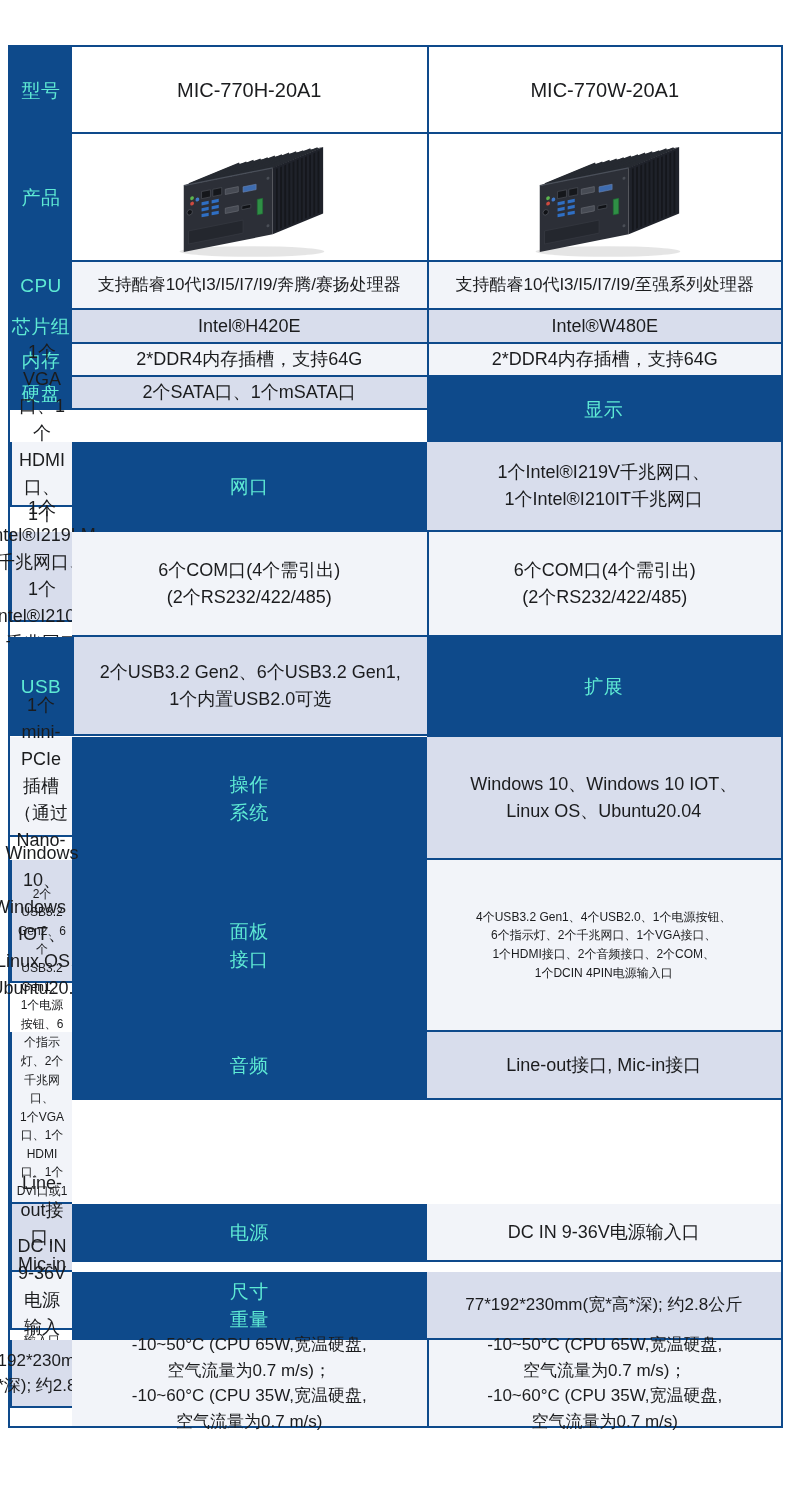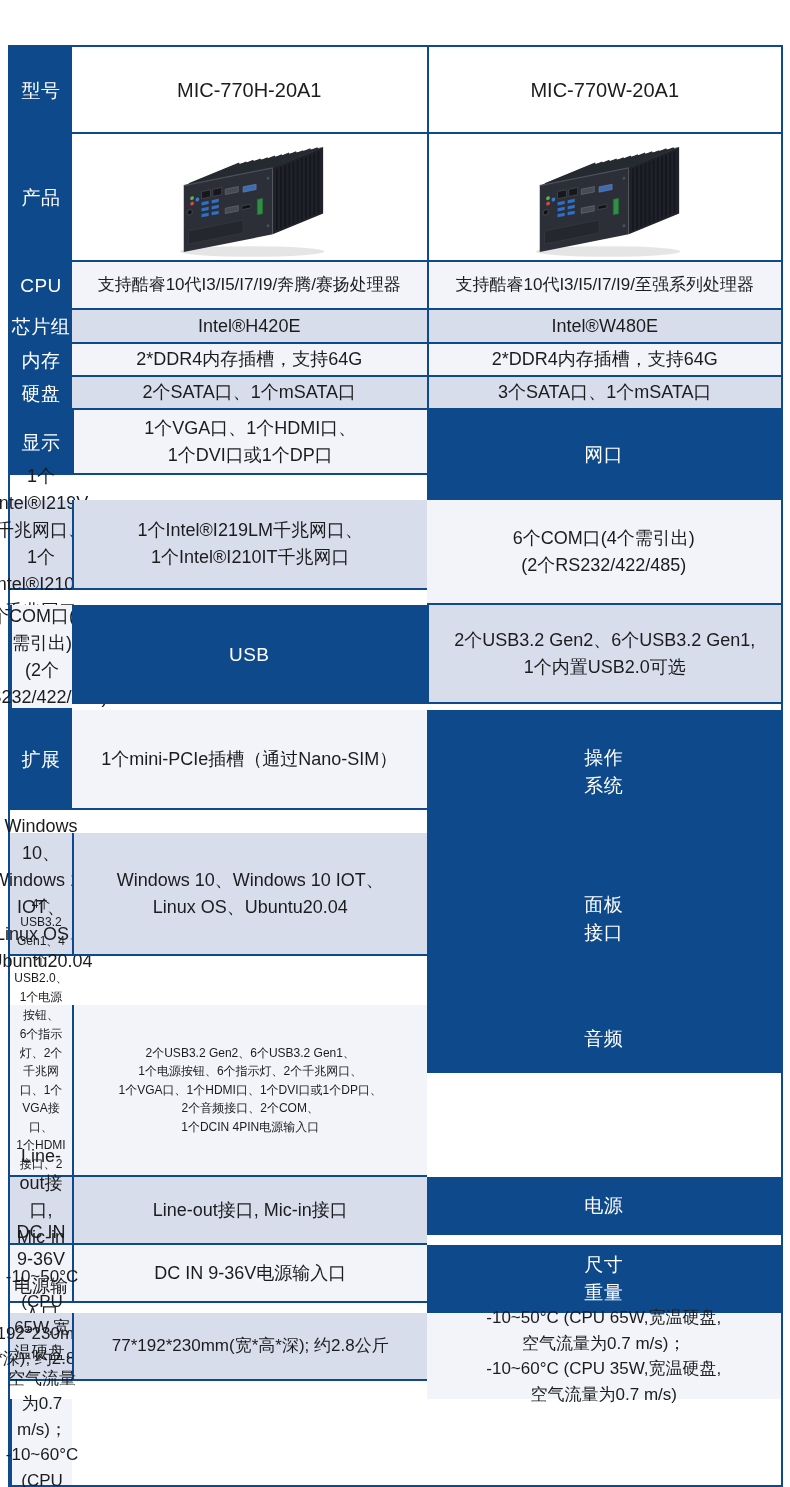--- a/index.html
+++ b/index.html
@@ -15,21 +15,21 @@
     font-family:"Liberation Sans","DejaVu Sans",sans-serif;
     color:var(--txt);
   }
   .spec-table{
     margin:45px 7px 0 8px;
     border:2px solid var(--navy);
     display:grid;
     grid-template-columns:62px 1fr 1fr;
   }
   .lab{
-    background:var(--navy);color:#ffffff;
+    background:var(--navy);color:#5eead4;
     display:flex;align-items:center;justify-content:center;
     text-align:center;font-size:19px;line-height:1.45;
     white-space:pre-line;letter-spacing:0.5px;
   }
   .cell{
     display:flex;align-items:center;justify-content:center;
     text-align:center;font-size:18px;line-height:1.5;
     white-space:pre-line;color:var(--txt);
     border-bottom:2px solid var(--navy);
     padding:2px 4px;
@@ -195,21 +195,20 @@
   <div class="lab h3">芯片组</div>
   <div class="cell c1 h3 dk">Intel®H420E</div>
   <div class="cell c2 h3 dk">Intel®W480E</div>
 
   <div class="lab h4">内存</div>
   <div class="cell c1 h4 lt">2*DDR4内存插槽，支持64G</div>
   <div class="cell c2 h4 lt">2*DDR4内存插槽，支持64G</div>
 
   <div class="lab h5">硬盘</div>
   <div class="cell c1 h5 dk">2个SATA口、1个mSATA口</div>
-  <div class="cell c2 h5 dk">3个SATA口、1个mSATA口</div>
 
   <div class="lab h6">显示</div>
   <div class="cell c2 h6 lt">1个VGA口、1个HDMI口、
 1个DVI口或1个DP口</div>
 
   <div class="lab h7">网口</div>
   <div class="cell c1 h7 dk">1个Intel®I219V千兆网口、
 1个Intel®I210IT千兆网口</div>
   <div class="cell c2 h7 dk">1个Intel®I219LM千兆网口、
 1个Intel®I210IT千兆网口</div>

